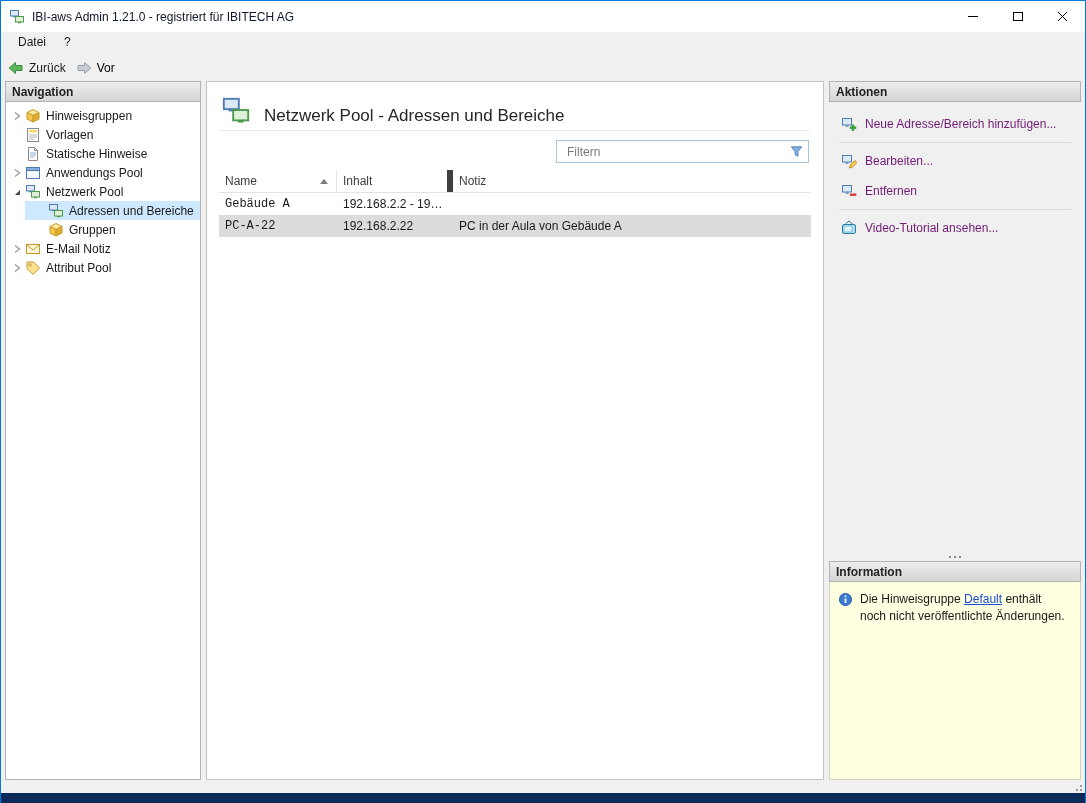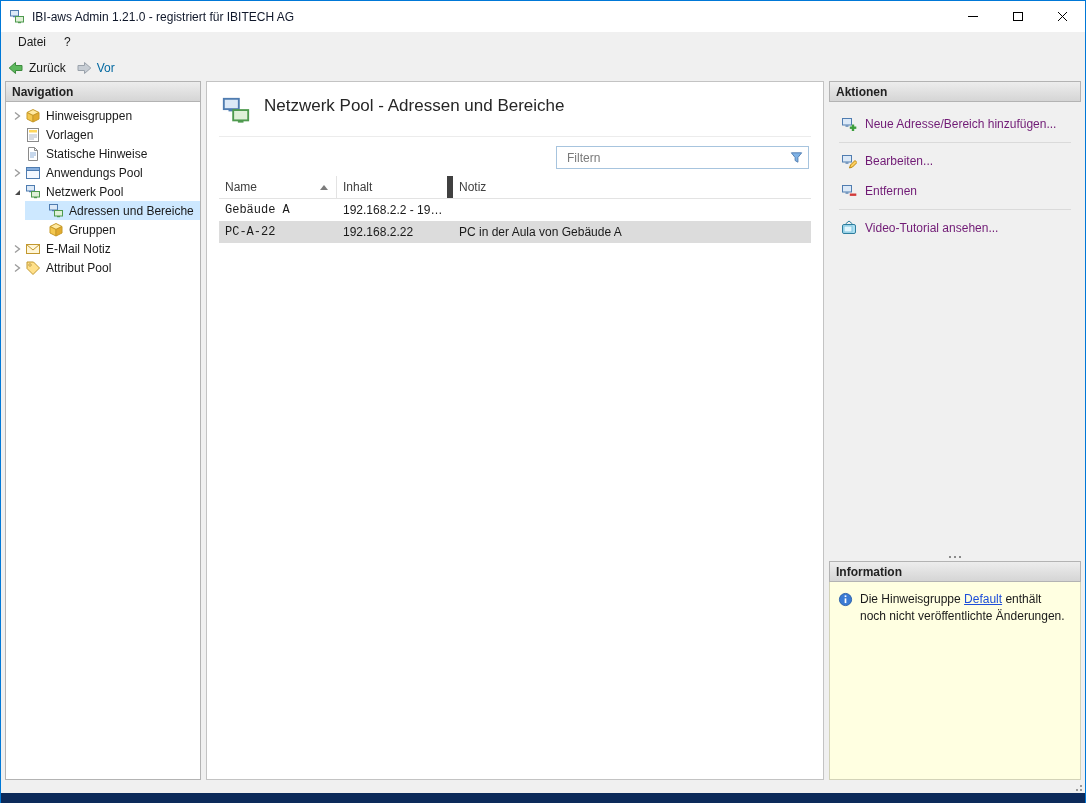--- a/index.html
+++ b/index.html
@@ -17,21 +17,21 @@
   .win-btn { width:45px; display:flex; align-items:center; justify-content:center; cursor:default; }
   .glyph-min { width:10px; height:1px; background:#000; display:block; }
   .glyph-max { width:10px; height:9px; border:1px solid #000; display:block; }
 
   
   .menubar { height:23px; display:flex; align-items:flex-start; padding-left:8px; flex:none; }
   .menu-item { padding:3px 9px; }
   .toolbar { height:26px; display:flex; align-items:center; padding-left:7px; gap:10px; flex:none; }
   .tool-btn { display:flex; align-items:center; gap:5px; }
   .tool-btn .lbl { color:#1a1a1a; }
-  .tool-btn.disabled .lbl { color:#0369a1; }
+  .tool-btn.disabled .lbl { color:#000000; }
 
   
   .content { flex:1; min-height:0; display:flex; align-items:stretch; padding:0 4px; gap:5px; }
 
   .panel-header { height:21px; flex:none; background:linear-gradient(#ededed,#d5d5d5);
                   border:1px solid #b3b3b3; display:flex; align-items:center;
                   padding-left:6px; font-weight:bold; color:#222; }
 
   
   .nav-panel { width:196px; flex:none; display:flex; flex-direction:column; }
@@ -39,21 +39,21 @@
   .tree-row { height:19px; display:flex; align-items:center; padding-left:3px; cursor:default; }
   .tree-row .chev { width:15px; height:15px; flex:none; display:flex; align-items:center; justify-content:center; }
   .tree-row .icn { width:16px; height:16px; flex:none; margin:0 5px 0 1px; display:flex; }
   .tree-row .tlabel { white-space:nowrap; }
   .tree-row.level1 { margin-left:19px; padding-left:22px; }
   .tree-row.selected { background:#cde8ff; }
 
   
   .main-panel { flex:1; min-width:0; background:#fff; border:1px solid #c3c3c3;
                 display:flex; flex-direction:column; padding:8px 12px 10px; }
-  .main-header { display:flex; align-items:flex-start; gap:13px; padding:6px 2px 10px; border-bottom:1px solid #ececec; }
+  .main-header { display:flex; align-items:flex-end; gap:13px; padding:6px 2px 4px; border-bottom:1px solid #ececec; }
   .main-title { font-size:17px; color:#262626; }
   .filter-row { display:flex; justify-content:flex-end; margin:9px 2px 7px; }
   .filter-box { position:relative; width:253px; }
   .filter-input { width:100%; height:23px; border:1px solid #a7c4de; background:#fff;
                   padding:0 26px 0 10px; font:12px "Liberation Sans",sans-serif; color:#333; outline:none; }
   .filter-input::placeholder { color:#7a7a7a; }
   .filter-funnel { position:absolute; right:5px; top:4px; display:flex; }
 
   .table { flex:1; display:flex; flex-direction:column; }
   .thead { display:flex; height:23px; align-items:stretch; border-bottom:1px solid #e3e3e3; color:#404040; }

